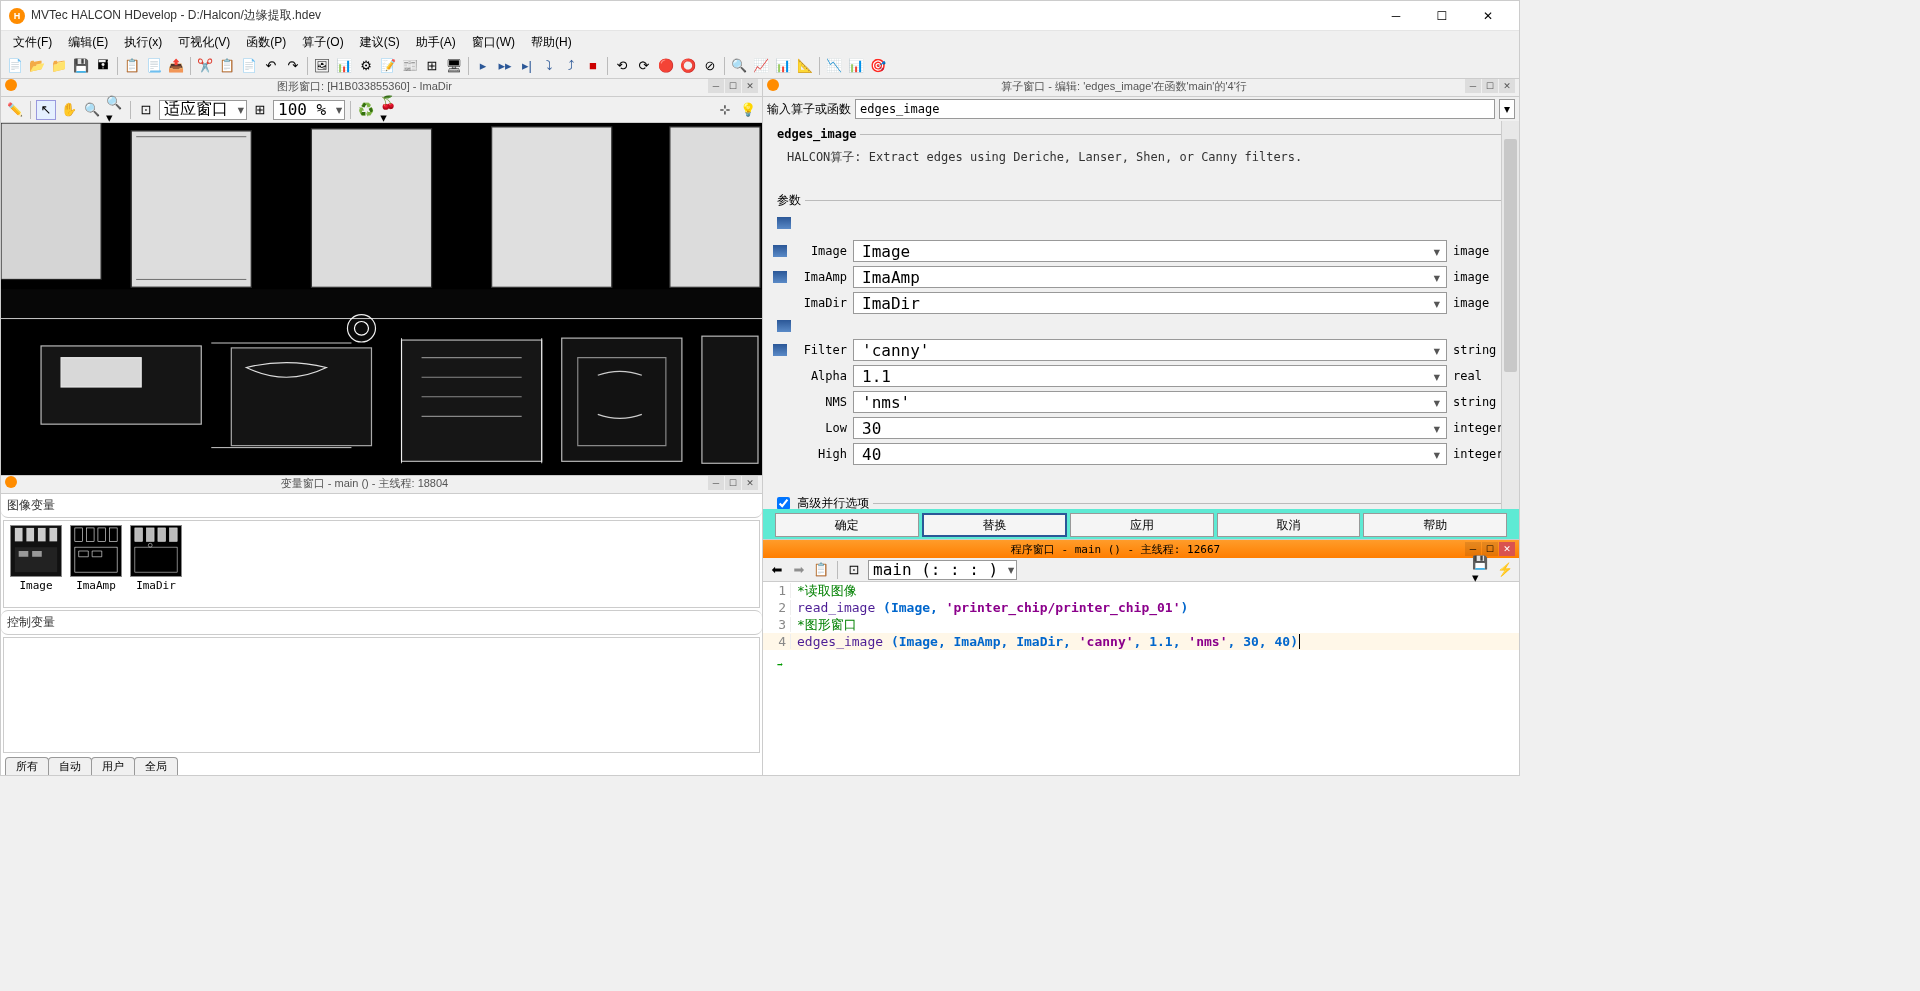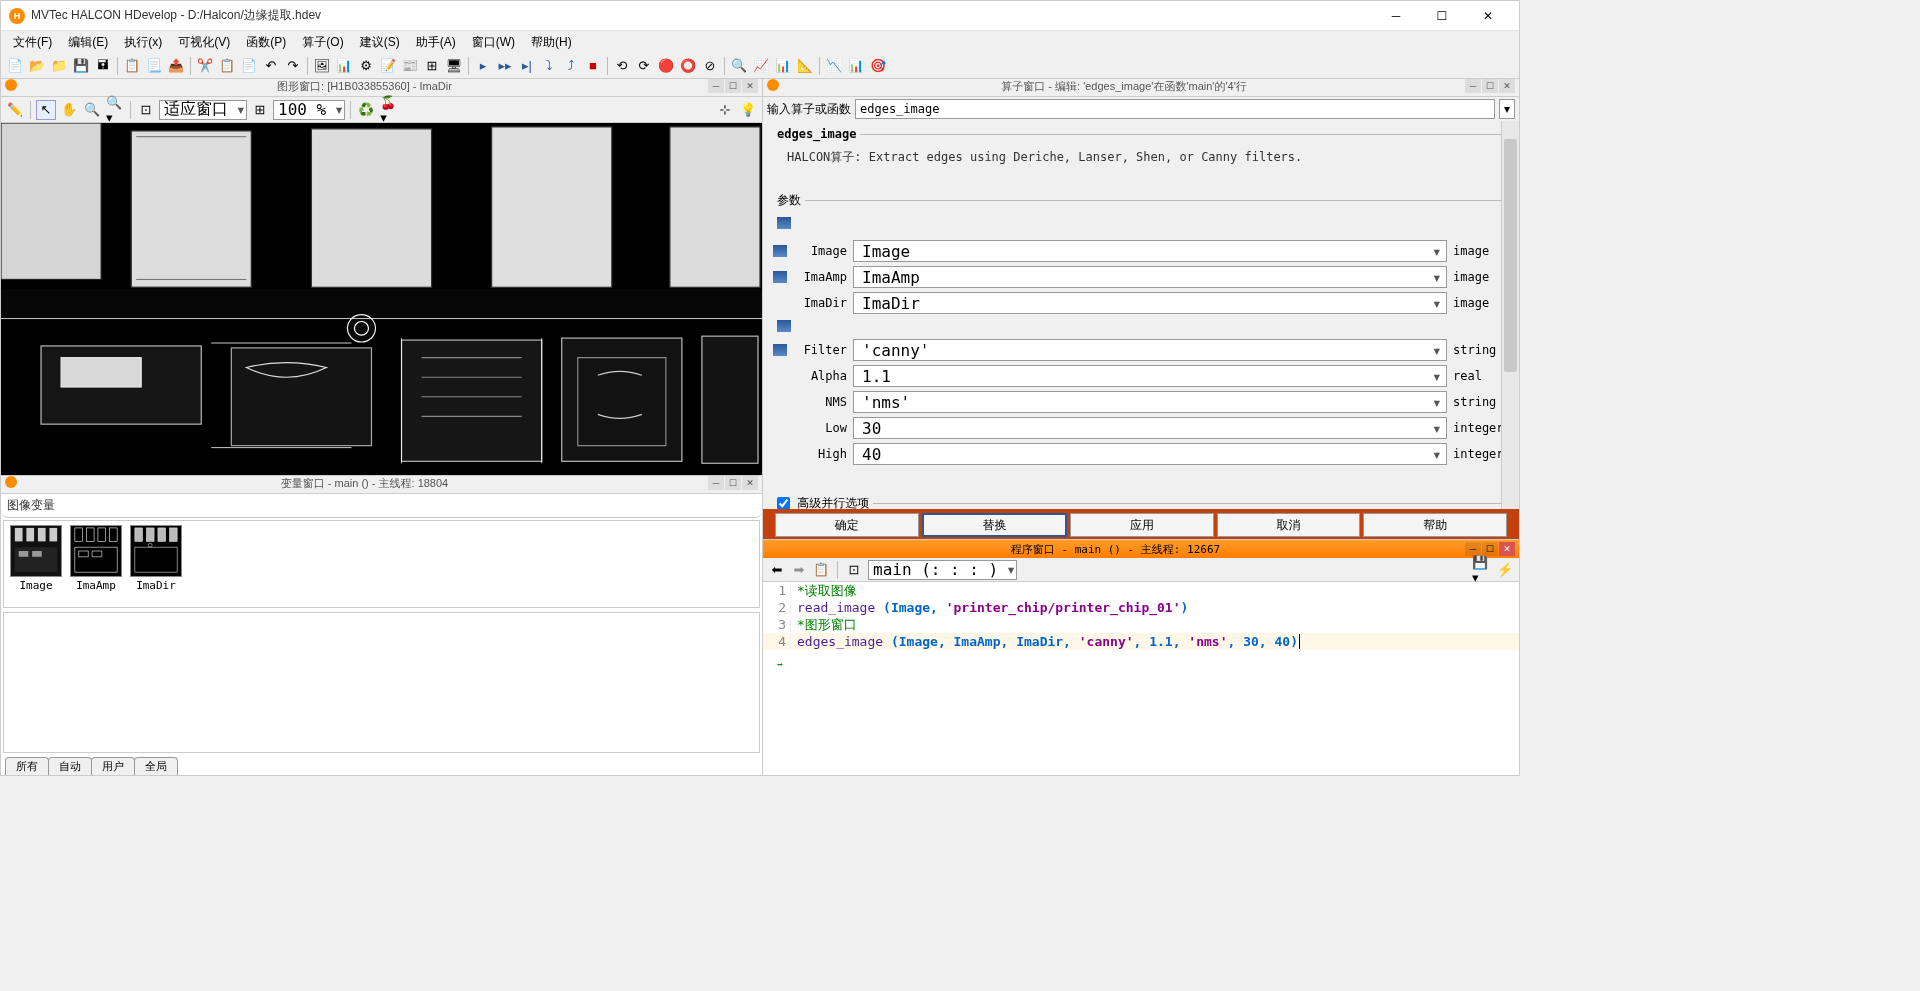--- a/index.html
+++ b/index.html
@@ -63,21 +63,21 @@
 .param-row { display: flex; align-items: center; margin: 4px 0; gap: 6px; }
 .param-icon { width: 14px; height: 12px; }
 .param-icon.in { background: linear-gradient(#2b5797, #5a8ac7); }
 .param-label { width: 54px; text-align: right; font-family: monospace; font-size: 12px; }
 .param-input { flex: 1; display: flex; }
 .param-input select, .param-input .combo { flex: 1; height: 22px; border: 1px solid #999; background: #fff; font-family: monospace; font-size: 12px; padding: 0 4px; }
 .param-type { width: 56px; font-family: monospace; font-size: 12px; }
 .adv-row { margin-top: 8px; }
 .adv-row input[type=checkbox] { margin-right: 4px; vertical-align: middle; }
 
-.op-buttons { height: 30px; display: flex; gap: 3px; padding: 4px 12px; background: #c2410c; }
+.op-buttons { height: 30px; display: flex; gap: 3px; padding: 4px 12px; background: #5eead4; }
 .op-buttons button { flex: 1; height: 24px; border: 1px solid #999; background: #f5f5f5; cursor: pointer; font-size: 12px; }
 .op-buttons button.primary { border: 2px solid #2b5797; }
 .op-scroll { position: absolute; right: 0; top: 0; bottom: 0; width: 18px; background: #e8e8e8; border-left: 1px solid #ccc; }
 .op-scroll .thumb { position: absolute; left: 2px; right: 2px; top: 18px; height: 60%; background: #c8c8c8; border-radius: 2px; }
 
 
 .prog-window { height: 236px; display: flex; flex-direction: column; border-top: 1px solid #ccc; }
 .prog-header { height: 18px; background: linear-gradient(#ff9c2a, #ff7e00); display: flex; align-items: center; padding: 0 4px; font-size: 11px; color: #000; }
 .prog-header .sub-title { flex: 1; text-align: center; font-family: monospace;}
 .prog-header .sb { width: 16px; height: 14px; display: flex; align-items: center; justify-content: center; font-size: 9px; cursor: pointer; background: rgba(0,0,0,0.1); margin-left: 1px;}
@@ -302,20 +302,21 @@
                     <rect x="16" y="2" width="8" height="14" fill="#bbb"></rect>
                     <rect x="28" y="2" width="8" height="14" fill="#bbb"></rect>
                     <rect x="40" y="2" width="8" height="14" fill="#bbb"></rect>
                     <rect x="4" y="22" width="44" height="26"></rect>
                     <circle cx="20" cy="20" r="2"></circle>
                   </g>
                 </svg></div>
             <div class="var-thumb-label">ImaDir</div>
           </div>
         </div>
+        <div class="var-section-title" style="border-top:1px solid #ccc">控制变量</div>
         <div class="var-ctrl"></div>
         <div class="var-tabs">
           <div class="var-tab">所有</div>
           <div class="var-tab">自动</div>
           <div class="var-tab">用户</div>
           <div class="var-tab">全局</div>
         </div>
       </div>
     </div>
 

